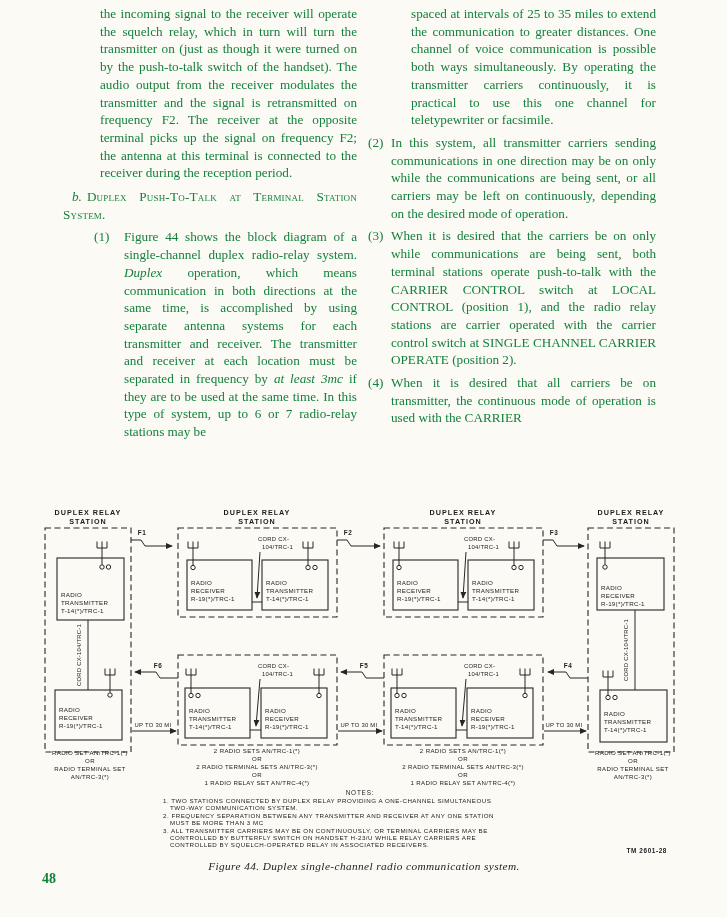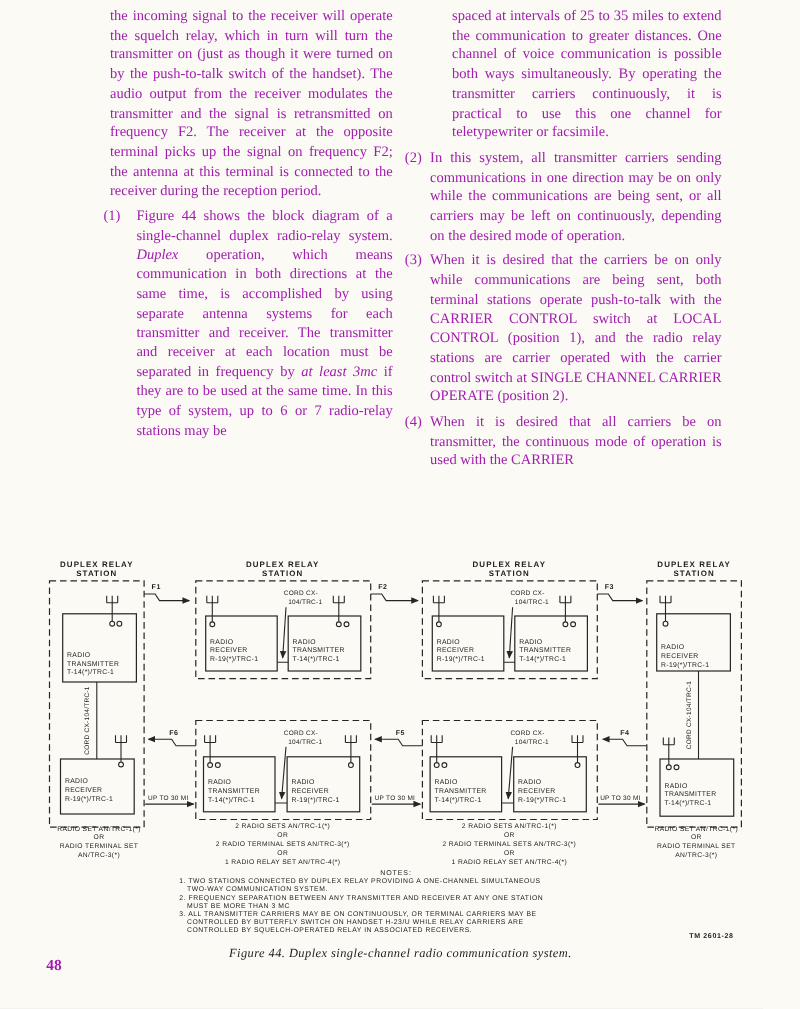--- a/index.html
+++ b/index.html
@@ -1,16 +1,16 @@
 <!DOCTYPE html>
 <html><head>
 <meta charset="utf-8">
 <style>
   html,body{margin:0;padding:0;background:#e8e8e4}
-  .page{position:relative;width:727px;height:917px;background:#fbfaf5;font-family:"Liberation Serif",serif;color:#a21caf;overflow:hidden}
+  .page{position:relative;width:727px;height:917px;background:#fbfaf5;font-family:"Liberation Serif",serif;color:#15803d;overflow:hidden}
   .col{position:absolute;top:5px;font-size:13.2px;line-height:17.7px;text-align:justify}
   .col p{margin:0}
   .col-left{left:63px;width:294px}
   .col-left .pcont{margin-left:37px}
   .col-right{left:363px;width:293px}
   .col-right .pcont{margin-left:48px}
   .bhead{margin-top:6px !important;text-indent:9px;text-align:justify}
   .bhead i{margin-right:5px}
   .sc{font-variant:small-caps;letter-spacing:.2px}
   .item{display:flex;margin-top:5px}
@@ -38,20 +38,21 @@
   .bx{stroke:#262626;stroke-width:1.1;fill:none}
   .c{stroke:#262626;stroke-width:1;fill:none}
 </style>
 </head>
 <body>
 
 <div class="page">
 
   <div class="col col-left">
     <p class="pcont">the incoming signal to the receiver will operate the squelch relay, which in turn will turn the transmitter on (just as though it were turned on by the push-to-talk switch of the handset). The audio output from the receiver modulates the transmitter and the signal is retransmitted on frequency F2. The receiver at the opposite terminal picks up the signal on frequency F2; the antenna at this terminal is connected to the receiver during the reception period.</p>
+    <p class="bhead"><i>b.</i><span class="sc">Duplex Push-To-Talk at Terminal Station System.</span></p>
     <div class="item">
       <span class="inum">(1)</span>
       <span class="itxt"><span>Figure 44 shows the block diagram of a single-channel duplex radio-relay system. </span><i>Duplex</i><span> operation, which means communication in both directions at the same time, is accomplished by using separate antenna systems for each transmitter and receiver. The transmitter and receiver at each location must be separated in frequency by </span><i>at least 3mc</i><span> if they are to be used at the same time. In this type of system, up to 6 or 7 radio-relay stations may be</span></span>
     </div>
   </div>
 
   <div class="col col-right">
     <p class="pcont">spaced at intervals of 25 to 35 miles to extend the communication to greater distances. One channel of voice communication is possible both ways simultaneously. By operating the transmitter carriers continuously, it is practical to use this one channel for teletypewriter or facsimile.</p>
     <div class="item">
       <span class="inum">(2)</span>

